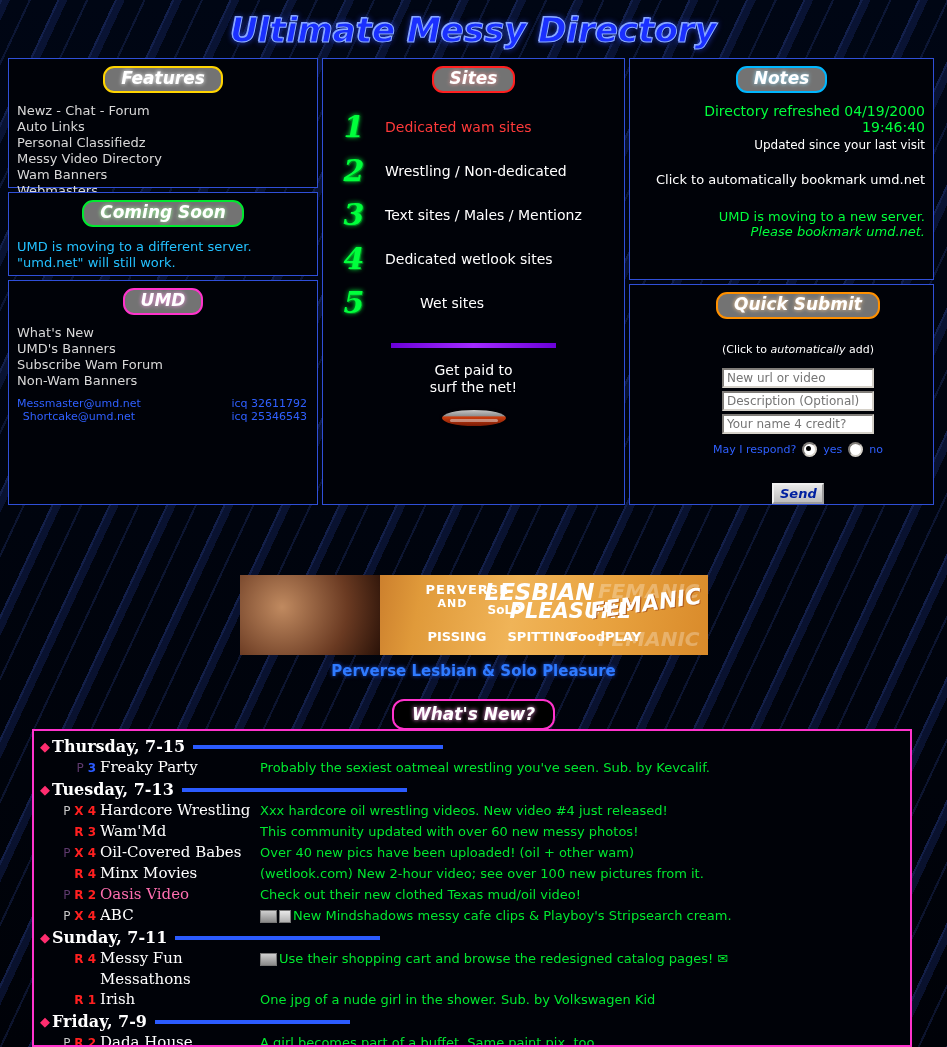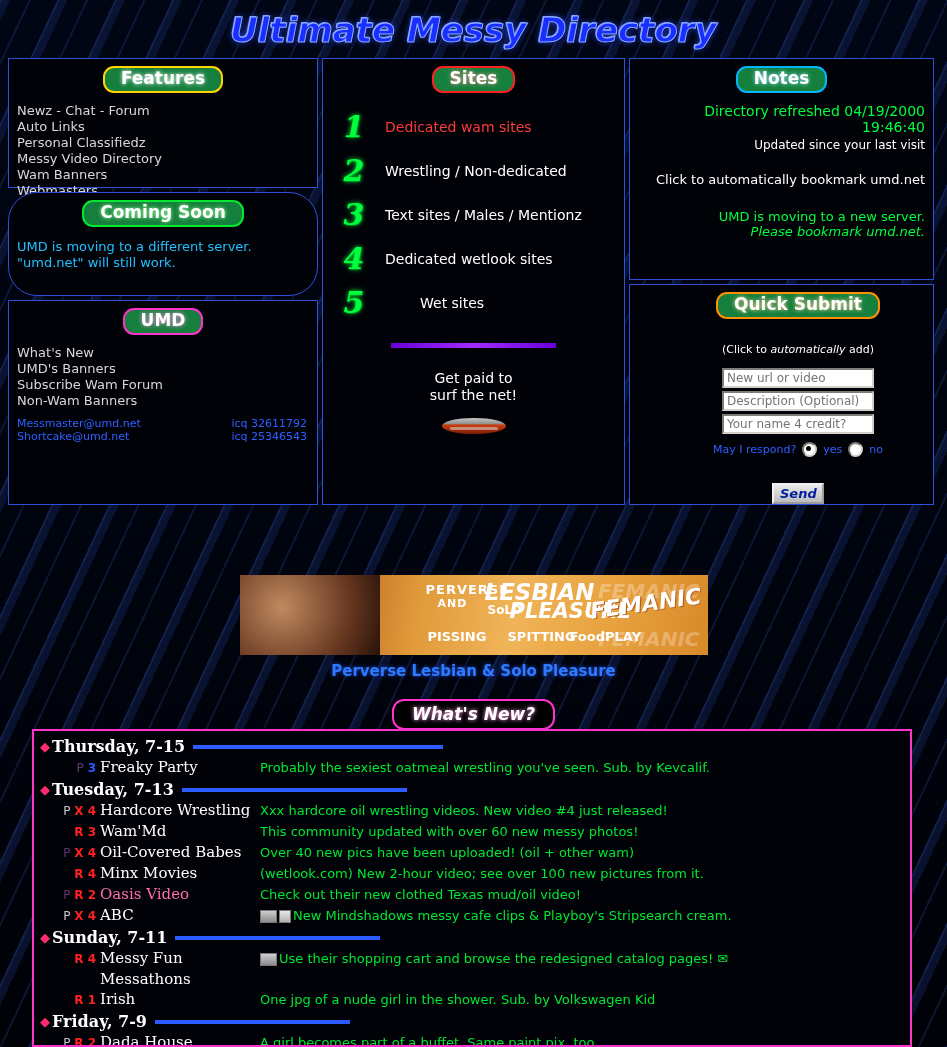--- a/index.html
+++ b/index.html
@@ -60,22 +60,23 @@
     box-sizing: border-box;
   }
 
   
   .pill {
     display: inline-block;
     padding: 2px 16px 3px 16px;
     border-radius: 11px;
     font-family: "DejaVu Sans", sans-serif;
     font-weight: bold;
+    font-style: italic;
     font-size: 17px;
-    background: #15803d;
+    background: #737373;
     line-height: 1.05;
   }
   .pill-wrap { text-align: center; padding: 7px 0 6px 0; }
   .pill-features { border: 2px solid #ffd400; color: #ffffff; text-shadow: 0 0 4px #fff; }
   .pill-coming   { border: 2px solid #00e830; color: #ffffff; text-shadow: 0 0 4px #9cff9c; }
   .pill-umd      { border: 2px solid #ff33cc; color: #ffffff; text-shadow: 0 0 4px #ff9ae8; }
   .pill-sites    { border: 2px solid #ff2020; color: #ffffff; text-shadow: 0 0 4px #ff9a9a; }
   .pill-notes    { border: 2px solid #00b7ff; color: #ffffff; text-shadow: 0 0 4px #9ae2ff; }
   .pill-quick    { border: 2px solid #ff9000; color: #ffffff; text-shadow: 0 0 4px #ffd09a; }
 
@@ -83,41 +84,42 @@
   .linklist a {
     display: block;
     color: #d8d8d8;
     font-size: 13px;
     line-height: 16px;
     text-decoration: none;
     font-family: "DejaVu Sans", sans-serif;
   }
 
   .box-features { height: 130px; }
-  .box-coming   { height: 104px; border-radius: 29px; }
+  .box-coming   { height: 84px; }
   .box-umd      { flex: 1; }
 
   .coming-text {
     color: #23c1ff;
     font-size: 13px;
     line-height: 16px;
     padding: 6px 10px 0 8px;
   }
 
   .email-row {
     display: flex;
     justify-content: space-between;
     padding: 0 10px 0 8px;
   }
   .email-col a {
     display: block;
     color: #2f60ff;
     font-size: 11px;
     line-height: 13px;
     text-decoration: none;
+    text-align: center;
   }
   .icq-col span {
     display: block;
     color: #2f60ff;
     font-size: 11px;
     line-height: 13px;
     text-align: left;
   }
 
   
@@ -146,21 +148,21 @@
   }
   .site-label.red { color: #ff3a3a; }
 
   .divider-bar {
     width: 165px;
     height: 5px;
     margin: 18px auto 0 auto;
     background: linear-gradient(90deg, #6a00d8, #a32bff, #6a00d8);
   }
   .paid-text {
-    margin-top: 22px;
+    margin-top: 14px;
     text-align: center;
     color: #ffffff;
     font-size: 14px;
     line-height: 17px;
   }
   .paid-logo {
     margin: 14px auto 0 auto;
     width: 64px; height: 16px;
     border-radius: 50%;
     background: linear-gradient(180deg, #c8c8c8 0%, #8a8a8a 40%, #d04010 41%, #7a1b06 100%);

